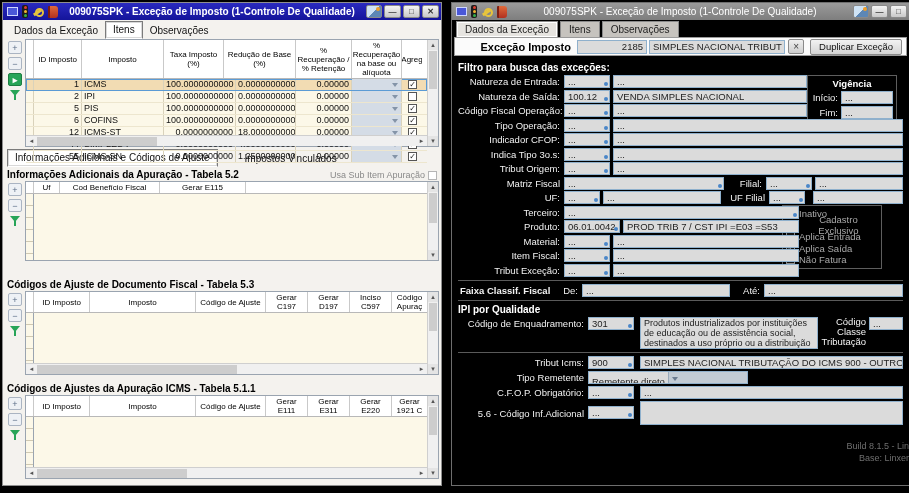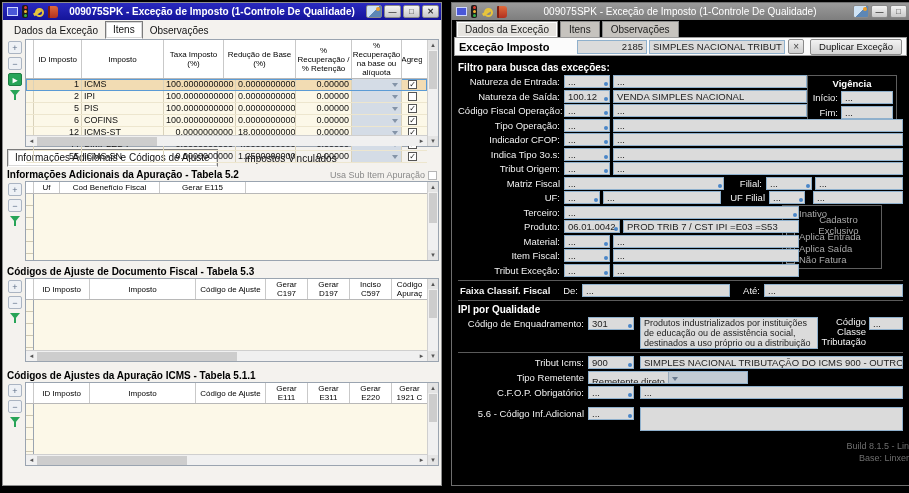--- a/index.html
+++ b/index.html
@@ -57,21 +57,21 @@
   .sechead{font-size:10px;font-weight:bold;color:#000;padding:2px 4px 1px 4px;display:flex;align-items:center;}
   .sechead .rchk{margin-left:auto;font-weight:normal;color:#8a8a8a;font-size:9px;display:flex;align-items:center;}
   .rowlines{width:8px;border-right:1px solid #9aa4b0;background:repeating-linear-gradient(to bottom,#FCF8E8 0 11px,#cfc8b2 11px 12px);}
 
   
   #rwin{left:451px;top:2px;width:458px;height:484px;background:#000;border:1px solid #6e6e6e;border-right:none;color:#eee;}
   .rtabs{display:flex;align-items:flex-end;height:17px;padding:1px 4px 0 4px;font-size:10px;}
   .rtab{padding:2px 8px;background:#c6c3be;color:#222;border:1px solid #8a8a8a;border-bottom:none;margin-right:2px;}
   .rtab.on{background:#e6e4e0;font-weight:normal;box-shadow:0 0 0 1px #fff inset;}
   .rhead{height:19px;background:#fbfbfb;display:flex;align-items:center;padding:0 4px;border:1px solid #9a9a9a;margin:0 2px;}
-  .rhead .hl{font-size:11px;font-weight:bold;color:#000;width:118px;text-align:left;padding-right:6px;}
+  .rhead .hl{font-size:11px;font-weight:bold;color:#000;width:118px;text-align:right;padding-right:6px;}
   .fld{background:#dbdbdb;border:1px solid #8fb0cc;height:13px;font-size:9.5px;color:#222;padding:0 3px;line-height:12px;white-space:nowrap;overflow:hidden;position:relative;}
   .lk::after{content:"";position:absolute;right:1px;bottom:1px;width:4px;height:4px;background:#4a86c8;border-radius:50%;}
   .rhead .fld{height:14px;}
   .xbtn{width:16px;height:15px;margin-left:3px;background:linear-gradient(#efefef,#cfcfcf);border:1px solid #8a8a8a;color:#444;font-size:10px;line-height:13px;text-align:center;border-radius:2px;}
   .dupbtn{margin-left:6px;height:16px;padding:0 8px;background:linear-gradient(#f2f2f2,#d4d4d4);border:1px solid #8a8a8a;border-radius:2px;font-size:9.5px;color:#111;line-height:14px;}
   .formarea{position:relative;padding:3px 6px 0 6px;}
   .bheading{font-size:10px;font-weight:bold;color:#fff;margin:3px 0 2px 0;}
   .frow{display:flex;align-items:center;height:13px;margin-bottom:1.5px;}
   .flab{width:106px;text-align:right;padding-right:4px;font-size:9.5px;color:#f2f2f2;white-space:nowrap;overflow:hidden;flex:none;}
   .fcode{width:46px;flex:none;}
@@ -255,21 +255,21 @@
           <div class="rowlines"></div>
         </div>
       <div class="vsb">
         <div class="ar">▴</div>
         <div class="thumb" style="height:30px"></div>
         <div class="ar bot">▾</div>
       </div>
     </div>
   </div>
 
-  <div class="sechead" style="margin-top:3px">
+  <div class="sechead" style="margin-top:16px">
       <span>Códigos de Ajuste de Documento Fiscal - Tabela 5.3</span>
     </div>
   <div class="gridwrap" style="height:84px;">
     <div class="istrip">
       <div class="gico">+</div>
       <div class="gico">−</div>
       <div class="funnel"></div>
     </div>
     <div class="grid" style="padding-right:11px;padding-bottom:11px;display:flex;flex-direction:column;">
       <div class="ghead">
@@ -511,21 +511,21 @@
       <span class="fld ddfield">
         <span>Remetente direto</span>
           <span class="ddbtn"></span>
         </span>
       </div>
     <div class="frow" style="margin-top:2px">
         <span class="flab" style="width:130px">C.F.O.P. Obrigatório:</span>
       <span class="fld fcode lk">...</span>
       <span class="fld fdesc" style="margin-left:6px">...</span>
       </div>
-    <div style="display:flex;align-items:flex-start;margin-top:8px">
+    <div style="display:flex;align-items:center;margin-top:2px">
         <span class="flab" style="width:130px;padding-top:1px">5.6 - Código Inf.Adicional</span>
       <span class="fld fcode lk">...</span>
       <span class="fld fdesc" style="margin-left:6px;height:24px"></span>
       </div>
   </div>
 
   <div class="build" style="bottom:34px">Build 8.1.5 - Lin</div>
   <div class="build" style="bottom:22px">Base: Linxer</div>
 </div>
 

